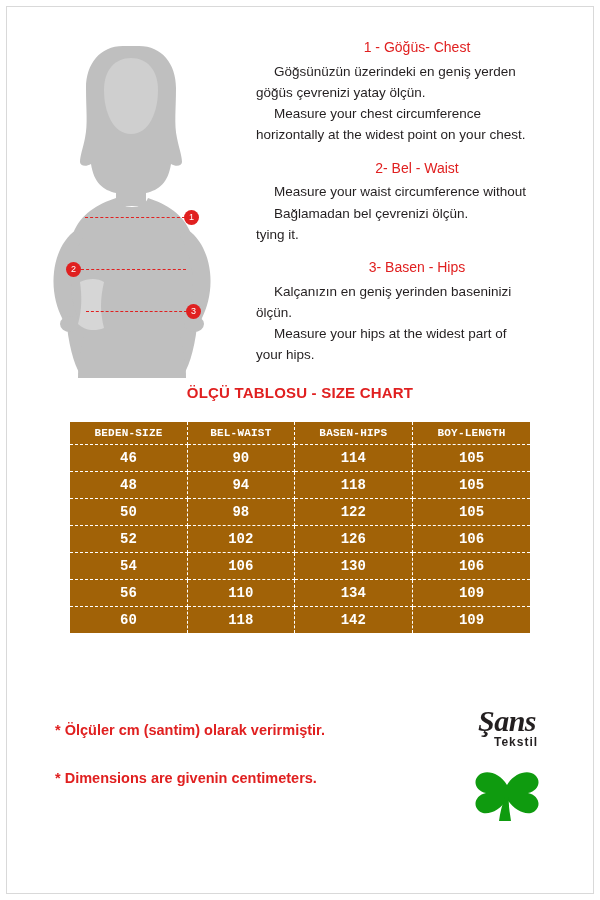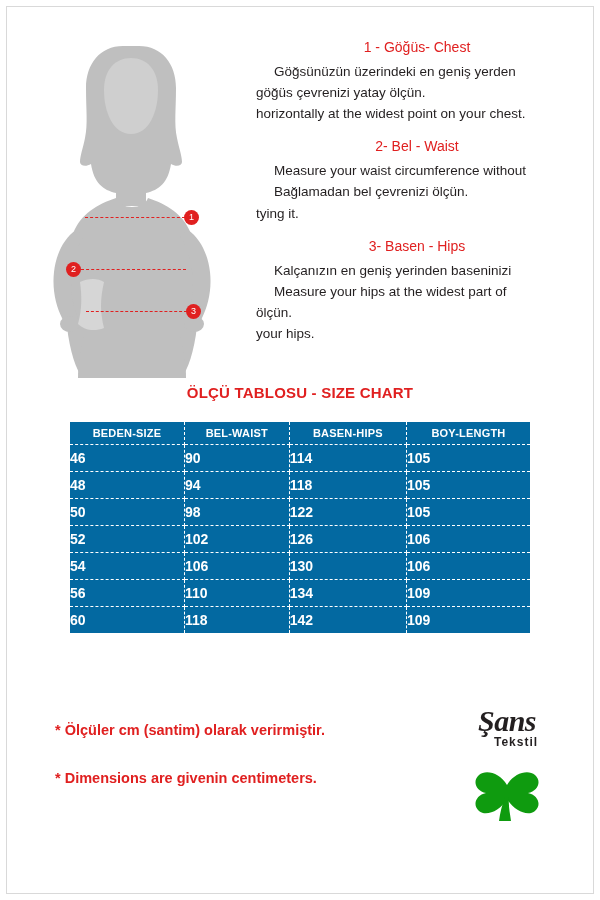--- a/index.html
+++ b/index.html
@@ -85,24 +85,26 @@
     color: #e02020;
     font-weight: bold;
     font-size: 15px;
     letter-spacing: .2px;
   }
   table.size-chart {
     position: absolute;
     left: 70px; top: 422px;
     width: 460px;
     border-collapse: collapse;
-    background: #0369a1;
+    background: #a16207;
     color: #ffffff;
     font-size: 12.5px;
     font-weight: bold;
+    text-align: center;
+    font-family: Liberation Mono, monospace;
   }
   table.size-chart th,
   table.size-chart td {
     padding: 5px 0 5px 0;
     border-bottom: 1px dashed #ffffff;
     border-right: 1px dashed #ffffff;
   }
   table.size-chart th { font-size: 11px; letter-spacing: .2px; }
   table.size-chart th:last-child,
   table.size-chart td:last-child { border-right: none; }
@@ -200,35 +202,36 @@
     <div class="marker m2">2</div>
     <div class="marker m3">3</div>
   </div>
 
   <div class="instructions">
 
     <div class="ins-block">
       <p class="ins-head">1 - Göğüs- Chest</p>
       <p class="ins-p">Göğsünüzün üzerindeki en geniş yerden</p>
       <p class="ins-p no-indent">göğüs çevrenizi yatay ölçün.</p>
+      <p class="ins-p">Measure your chest circumference</p>
       <p class="ins-p no-indent">horizontally at the widest point on your chest.</p>
     </div>
 
     <div class="ins-block">
       <p class="ins-head">2- Bel - Waist</p>
       <p class="ins-p">Measure your waist circumference without</p>
       <p class="ins-p">Bağlamadan bel çevrenizi ölçün.</p>
       <p class="ins-p no-indent">tying it.</p>
     </div>
 
     <div class="ins-block">
       <p class="ins-head">3- Basen - Hips</p>
       <p class="ins-p">Kalçanızın en geniş yerinden baseninizi</p>
+      <p class="ins-p no-indent">ölçün.</p>
       <p class="ins-p">Measure your hips at the widest part of</p>
-      <p class="ins-p no-indent">ölçün.</p>
       <p class="ins-p no-indent">your hips.</p>
     </div>
 
   </div>
 
   <div class="table-title">ÖLÇÜ TABLOSU - SIZE CHART</div>
 
   <table class="size-chart">
     <thead>
       <tr>

